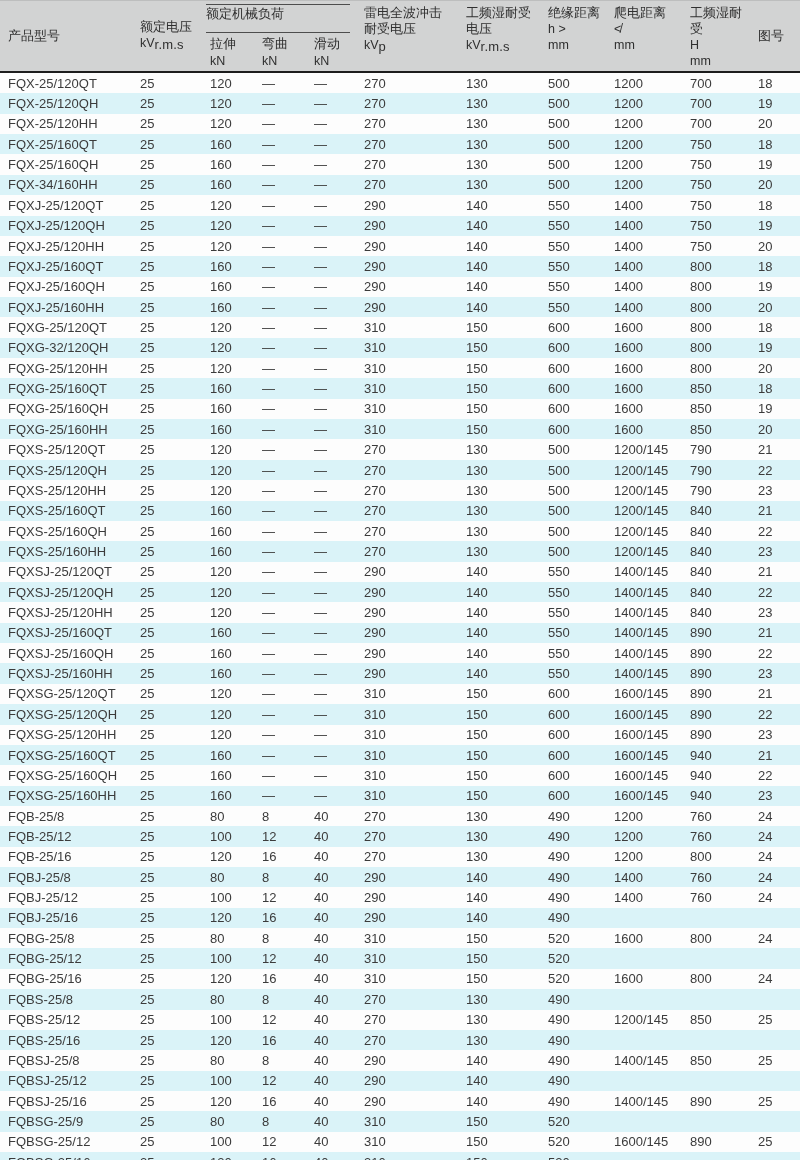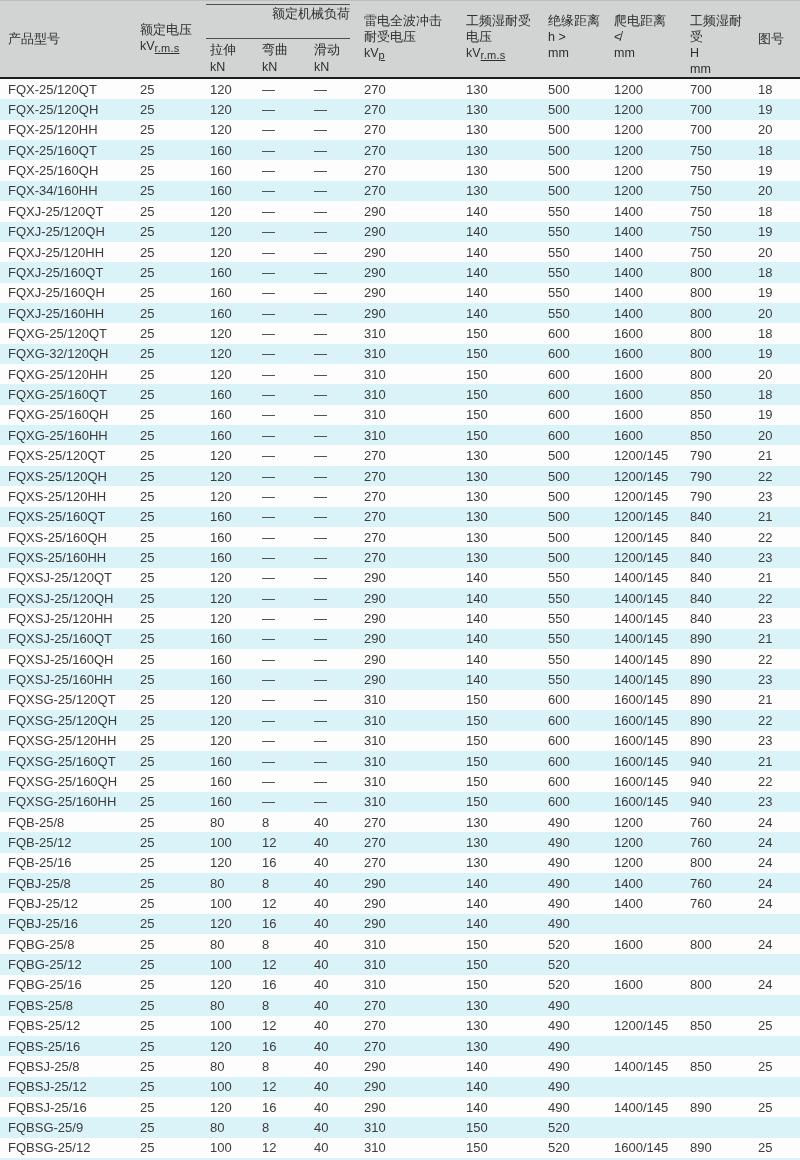--- a/index.html
+++ b/index.html
@@ -25,36 +25,35 @@
     color: #2f2f2f;
     font-size: 13px;
     line-height: 16px;
     text-align: left;
     padding: 0 0 0 8px;
     vertical-align: top;
   }
   thead tr.h1 th { height: 22px; }
   thead tr.h2 th { height: 36px; margin-left: 43px; }
   th.v-mid { vertical-align: middle; }
-  th.three-line { padding-top: 12px; }
+  th.three-line { padding-top: 4px; }
   thead { border-bottom: 2px solid #1d1d1d; }
   .unit { font-size: 12.5px; }
   sub.tiny {
-    font-size: 11px;
+    font-size: 13px;
     vertical-align: -2px;
     letter-spacing: 0.2px;
-    text-decoration: underline;
   }
   th.spanner { padding: 0; }
   .spanner-inner {
     margin: 3px 6px 0 4px;
     border-top: 1px solid #4d4d4d;
     border-bottom: 1px solid #4d4d4d;
-    text-align: right;
-    padding: 1px 0 16px 0;
+    text-align: left;
+    padding: 1px 0 10px 0;
   }
   thead tr.h2 th.sub-th {
     padding-top: 2px;
     line-height: 17px;
   }
   tbody td {
     height: 20.37px;
     padding: 0 0 0 8px;
     font-size: 13px;
     color: #3b3b3b;

